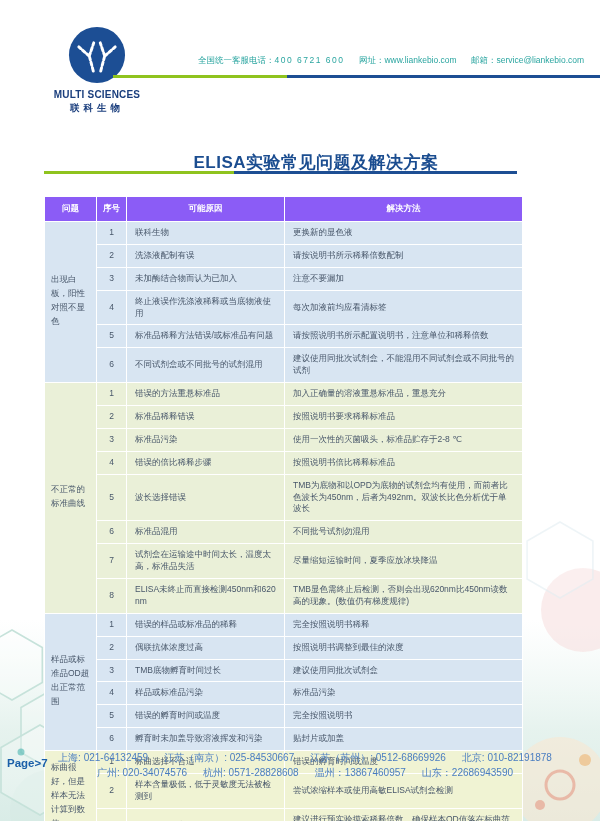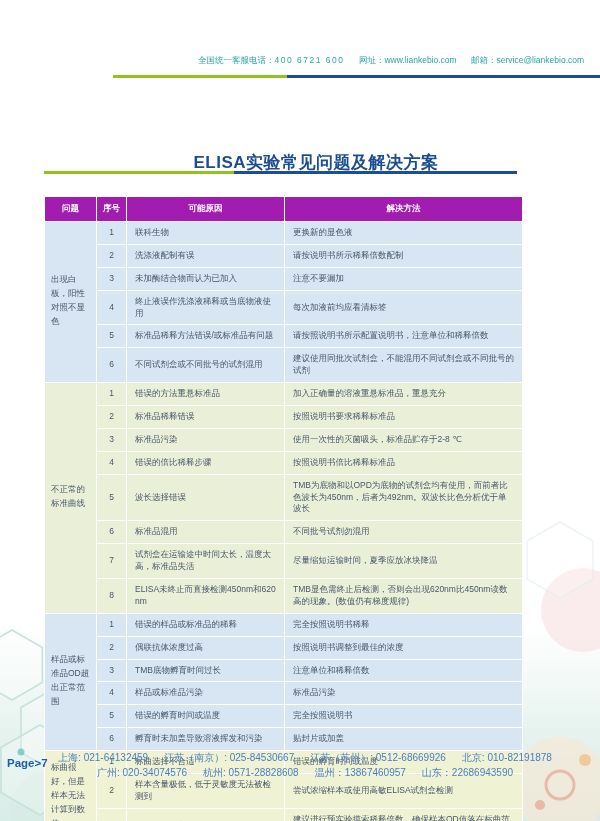--- a/index.html
+++ b/index.html
@@ -26,21 +26,21 @@
 
   .doc-title {position:absolute; top:135px; left:0; width:100%; text-align:center;
               font-size:17px; font-weight:bold; color:#1b4d90; letter-spacing:0.5px; z-index:2; margin:16px;}
   .title-rule {position:absolute; top:171px; left:44px; width:473px; height:2.5px; display:flex; z-index:2;}
   .title-rule .g {width:190px;}
   .title-rule .b {flex:1;}
 
   
   .issue-table {position:absolute; top:196px; left:44px; width:478px; z-index:1;
                 border-collapse:collapse; table-layout:fixed;}
-  .issue-table th {background:#a21caf; color:#fff; font-size:8.5px; font-weight:bold;
+  .issue-table th {background:#8b5cf6; color:#fff; font-size:8.5px; font-weight:bold;
                    padding:6px 2px; border:1.5px solid #fff; text-align:center;}
   .issue-table td {font-size:8.5px; color:#48576a; padding:5px 8px; line-height:1.4;
                    border:1.5px solid #fff; vertical-align:middle; word-break:break-all;}
   .issue-table td.num {text-align:center; padding:5px 0;}
   .issue-table td.problem {padding:1px 3px 5px 6px; line-height:1.65;}
   .tone-blue  {background:#d8e5f2;}
   .tone-green {background:#eaf0d8;}
   .tone-yellow{background:#f0f3d3;}
 
   
@@ -86,20 +86,35 @@
       <circle cx="21" cy="252" r="3.5" fill="#3aafa9" opacity="0.55"></circle>
       <circle cx="193" cy="258" r="3" fill="#9cc83e" opacity="0.5"></circle>
       <circle cx="560" cy="285" r="14" fill="none" stroke="#e0705a" stroke-width="3" opacity="0.4"></circle>
       <circle cx="585" cy="260" r="6" fill="#eda24e" opacity="0.45"></circle>
       <circle cx="540" cy="305" r="5" fill="#e0705a" opacity="0.4"></circle>
       <line x1="99" y1="252.5" x2="107" y2="258" stroke="#bfded6" stroke-width="1.2" opacity="0.7"></line>
       <line x1="193" y1="308" x2="206.6" y2="261" stroke="#bfded6" stroke-width="1.2" opacity="0.5"></line>
     </g>
   </svg>
 
+  <div class="logo-block">
+    <svg class="logo-circle" viewBox="0 0 60 60">
+      <circle cx="30" cy="30" r="29" fill="#1c4e94"></circle>
+      <g fill="none" stroke="#ffffff" stroke-width="3" stroke-linecap="round" stroke-dasharray="3.5 2.4">
+        <g transform="rotate(-15 30 30)">
+          <path d="M22 45 V29 M22 29 L14 17 M22 29 L30 17"></path>
+        </g>
+        <g transform="rotate(15 30 30)">
+          <path d="M38 45 V29 M38 29 L30 17 M38 29 L46 17"></path>
+        </g>
+      </g>
+    </svg>
+    <div class="brand-en">MULTI SCIENCES</div>
+    <div class="brand-cn">联科生物</div>
+  </div>
 
   <div class="topbar-contact">
     <span class="seg"><span>全国统一客服电话：</span><span class="num">400  6721  600</span></span>
     <span class="seg"><span>网址：</span><span>www.liankebio.com</span></span>
     <span class="seg"><span>邮箱：</span><span>service@liankebio.com</span></span>
   </div>
 
   <div class="head-rule">
     <span class="g" style="background: rgb(143, 195, 30);"></span>
     <span class="b" style="background: rgb(29, 78, 147);"></span>
@@ -206,21 +221,21 @@
           <td class="solution tone-blue">完全按照说明书稀释</td>
         </tr>
         <tr>
           <td class="num tone-blue">2</td>
           <td class="cause tone-blue">偶联抗体浓度过高</td>
           <td class="solution tone-blue">按照说明书调整到最佳的浓度</td>
         </tr>
         <tr>
           <td class="num tone-blue">3</td>
           <td class="cause tone-blue">TMB底物孵育时间过长</td>
-          <td class="solution tone-blue">注意单位和稀释倍数</td>
+          <td class="solution tone-blue">建议使用同批次试剂盒</td>
         </tr>
         <tr>
           <td class="num tone-blue">4</td>
           <td class="cause tone-blue">样品或标准品污染</td>
           <td class="solution tone-blue">标准品污染</td>
         </tr>
         <tr>
           <td class="num tone-blue">5</td>
           <td class="cause tone-blue">错误的孵育时间或温度</td>
           <td class="solution tone-blue">完全按照说明书</td>

